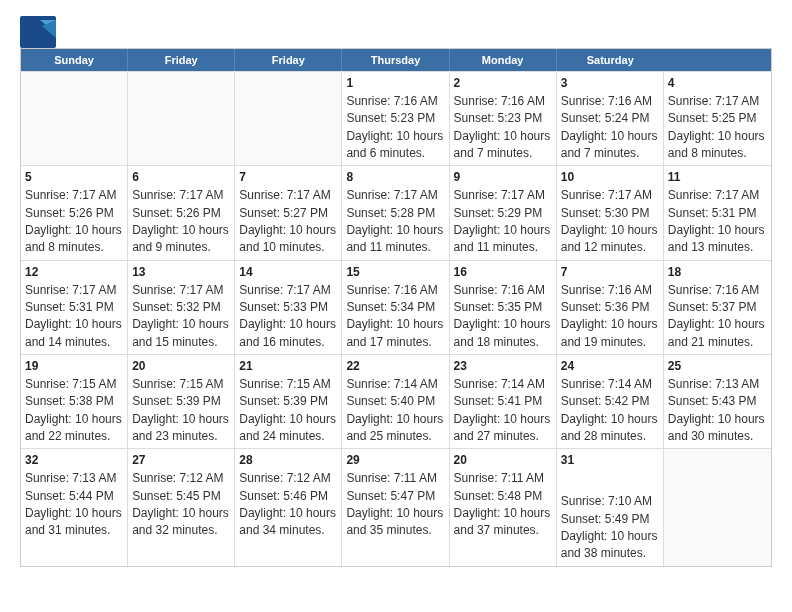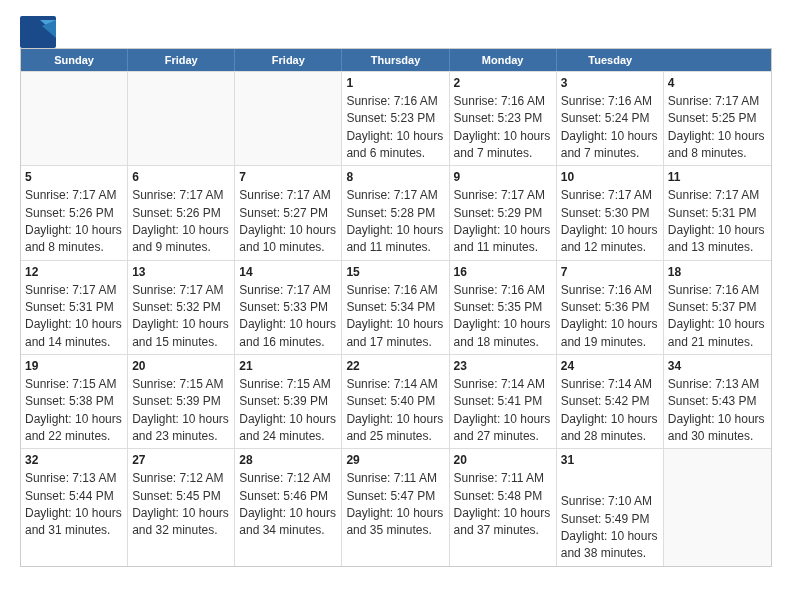--- a/index.html
+++ b/index.html
@@ -130,21 +130,21 @@
     </div>
   </div>
 
   <div class="calendar">
     <div class="cal-header-row">
     <div class="cal-header-cell">Sunday</div>
         <div class="cal-header-cell">Friday</div>
         <div class="cal-header-cell">Friday</div>
         <div class="cal-header-cell">Thursday</div>
         <div class="cal-header-cell">Monday</div>
-        <div class="cal-header-cell">Tuesday</div>
+        <div class="cal-header-cell">Saturday</div>
       </div>
     <div class="cal-body">
     <div class="cal-week">
           <div class="cal-cell empty"></div>
           <div class="cal-cell empty"></div>
           <div class="cal-cell empty"></div>
           <div class="cal-cell">
             <span class="day-num">1</span>
             <div class="day-info" style="white-space: pre-line;">Sunrise: 7:16 AM
 Sunset: 5:23 PM
@@ -312,21 +312,21 @@
 and 27 minutes.</div>
           </div>
           <div class="cal-cell">
             <span class="day-num">24</span>
             <div class="day-info" style="white-space: pre-line;">Sunrise: 7:14 AM
 Sunset: 5:42 PM
 Daylight: 10 hours
 and 28 minutes.</div>
           </div>
           <div class="cal-cell">
-            <span class="day-num">34</span>
+            <span class="day-num">25</span>
             <div class="day-info" style="white-space: pre-line;">Sunrise: 7:13 AM
 Sunset: 5:43 PM
 Daylight: 10 hours
 and 30 minutes.</div>
           </div>
         </div>
         <div class="cal-week">
           <div class="cal-cell">
             <span class="day-num">32</span>
             <div class="day-info" style="white-space: pre-line;">Sunrise: 7:13 AM

